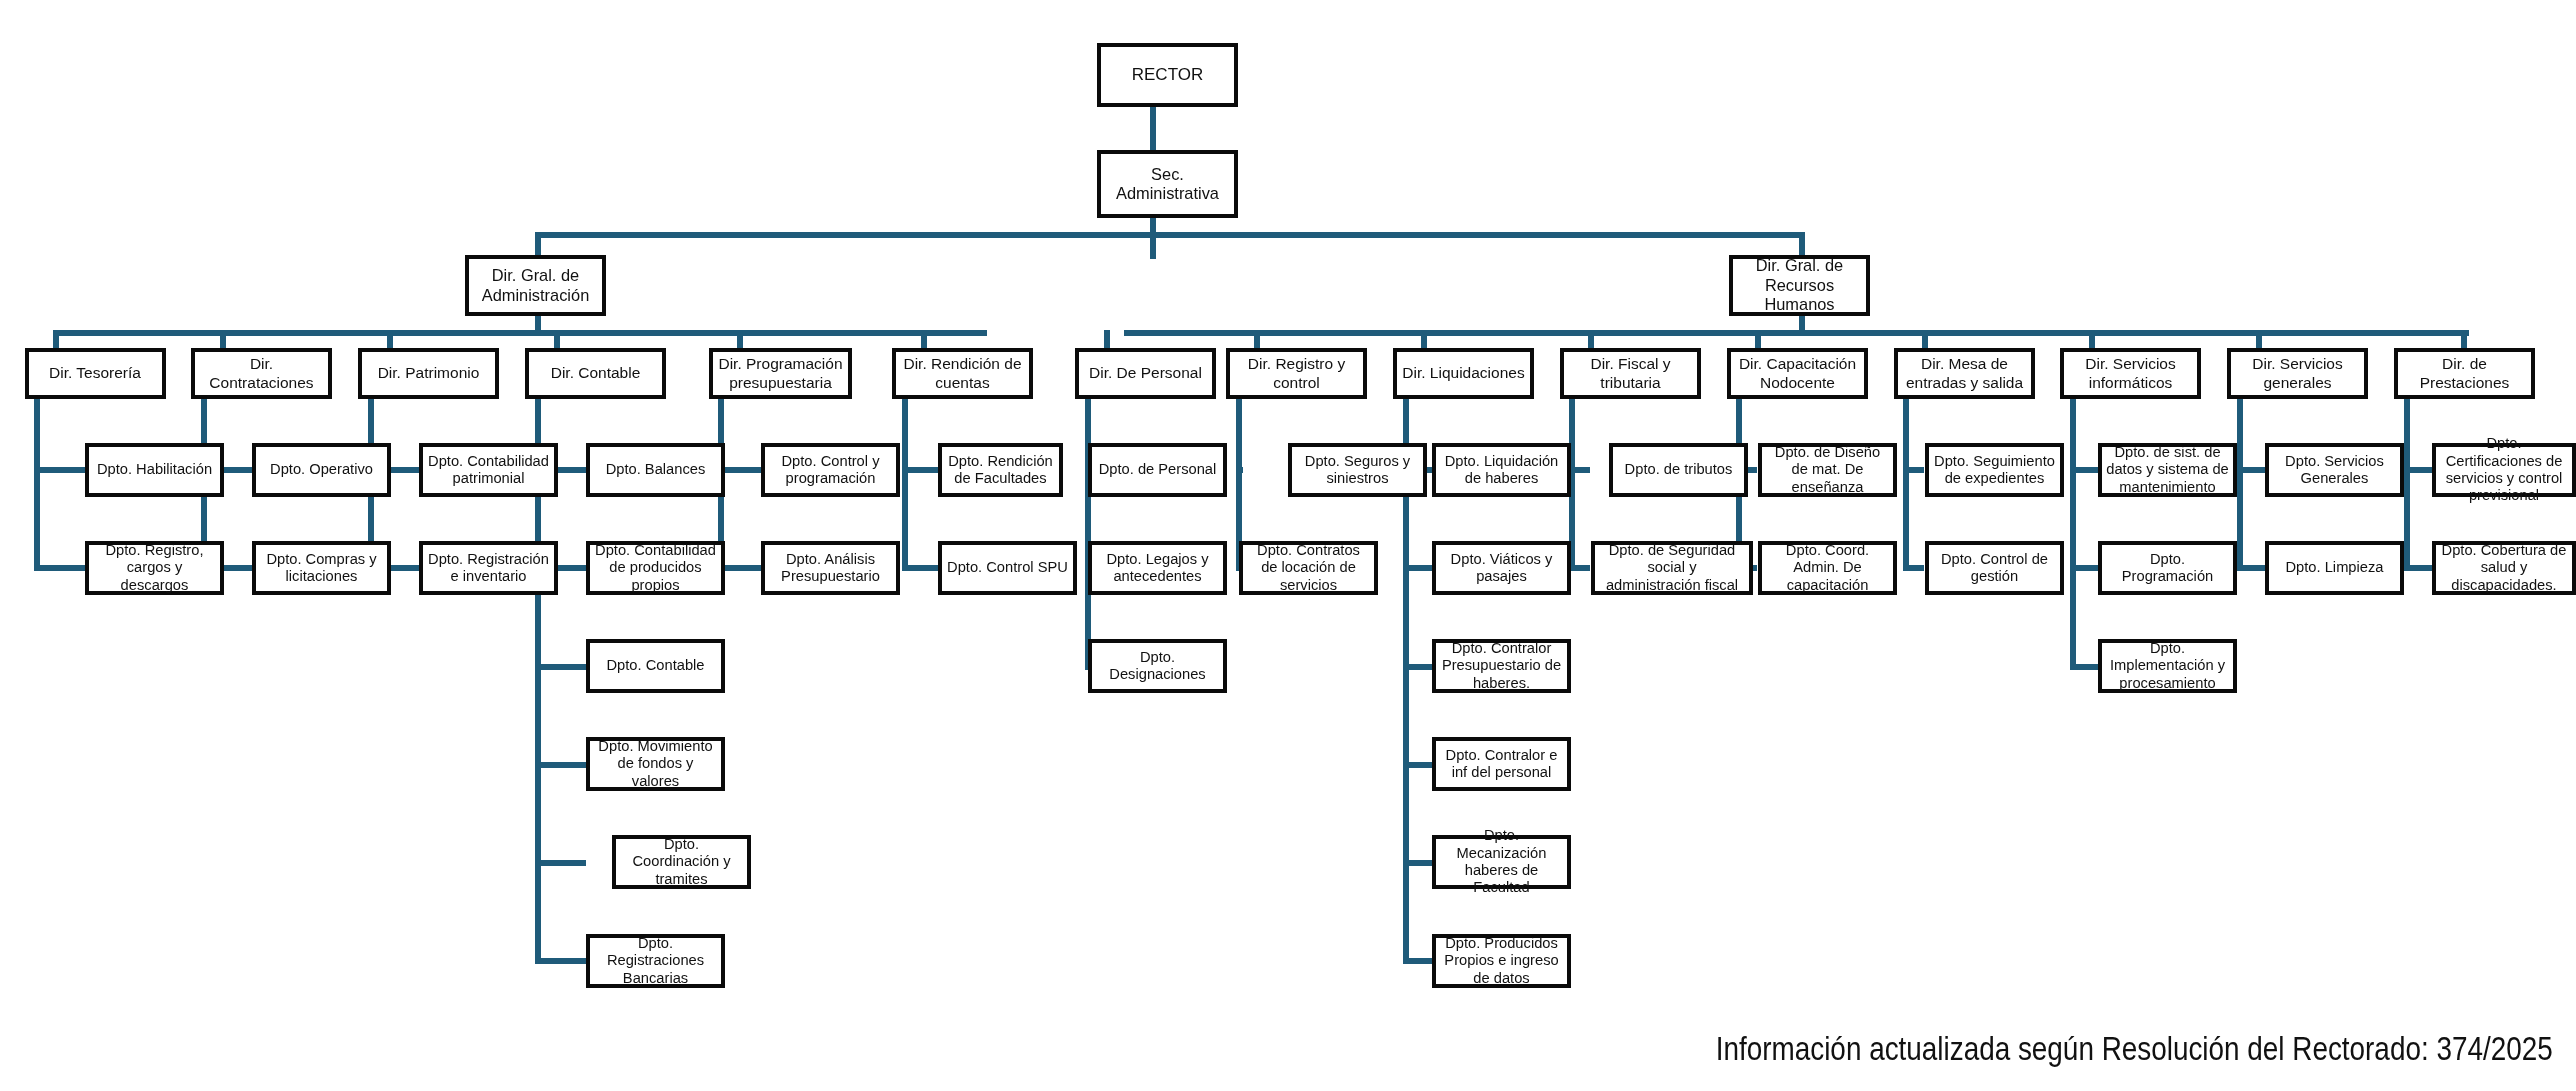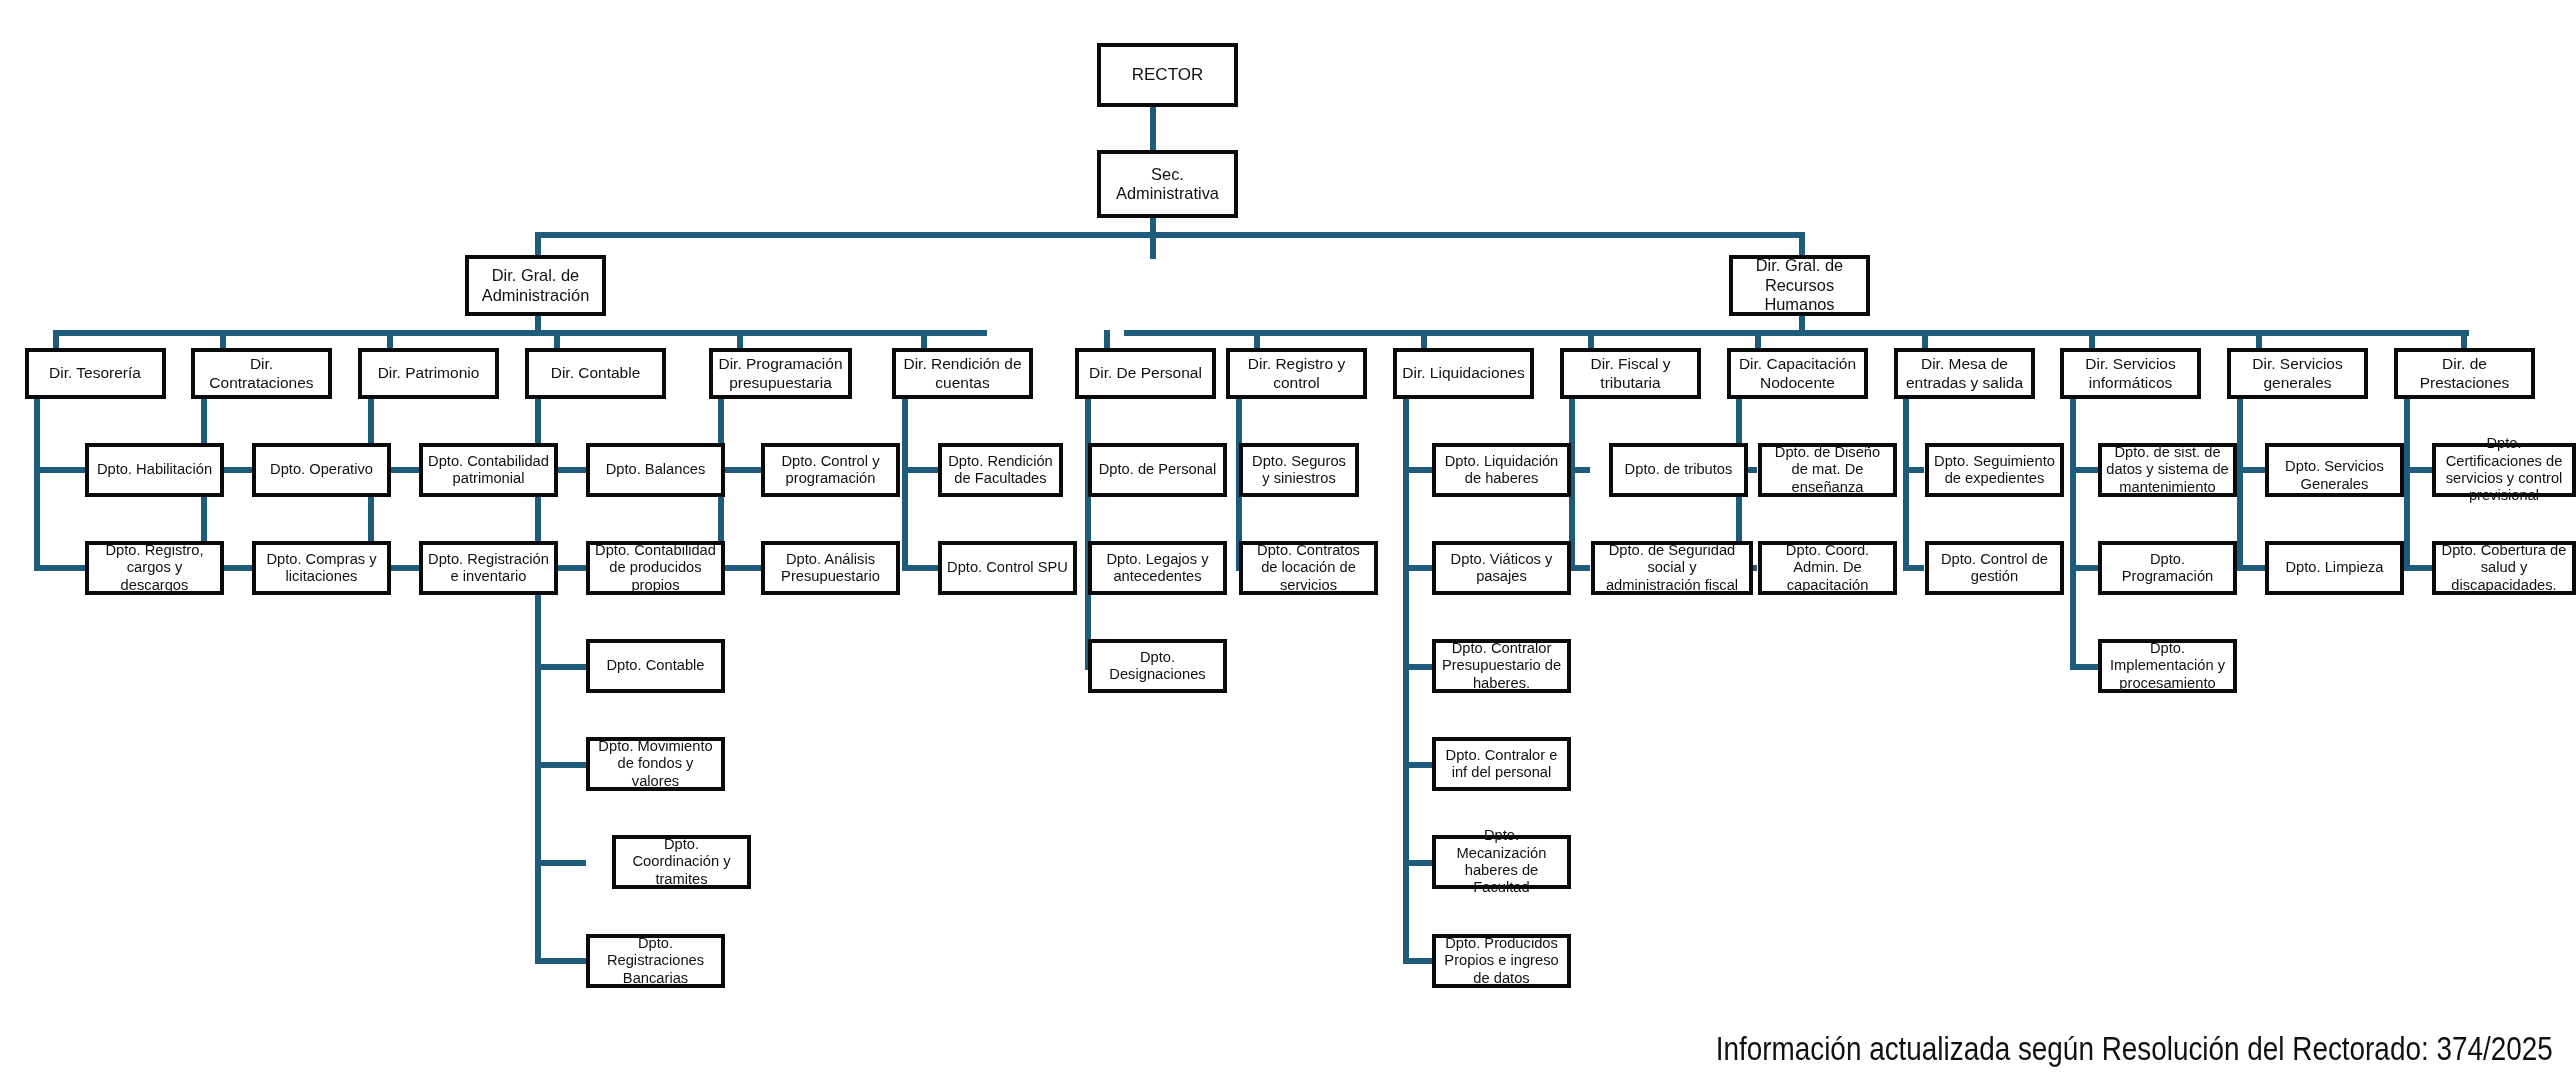--- a/index.html
+++ b/index.html
@@ -173,21 +173,21 @@
       <div class="conn h" style="left:1085px;top:664px;width:6.5px;"></div>
       <div class="node dep" style="left:1088px;top:639px;width:139px;height:54px;">
         <span>Dpto. Designaciones</span>
       </div>
       <div class="conn v" style="left:1254px;top:330px;height:18px;"></div>
       <div class="node dir" style="left:1226px;top:348px;width:141px;height:51px;">
         <span>Dir. Registro y control</span>
       </div>
       <div class="conn v" style="left:1236px;top:395px;height:173px;"></div>
       <div class="conn h" style="left:1236px;top:467px;width:6.5px;"></div>
-      <div class="node dep" style="left:1239px;top:443px;width:120px;height:54px;">
+      <div class="node dep" style="left:1288px;top:443px;width:139px;height:54px;">
         <span>Dpto. Seguros y siniestros</span>
       </div>
       <div class="conn h" style="left:1236px;top:565px;width:6.5px;"></div>
       <div class="node dep" style="left:1239px;top:541px;width:139px;height:54px;">
         <span>Dpto. Contratos de locación de servicios</span>
       </div>
       <div class="conn v" style="left:1421px;top:330px;height:18px;"></div>
       <div class="node dir" style="left:1393px;top:348px;width:141px;height:51px;">
         <span>Dir. Liquidaciones</span>
       </div>
@@ -271,21 +271,21 @@
       <div class="conn h" style="left:2070px;top:664px;width:28px;"></div>
       <div class="node dep" style="left:2098px;top:639px;width:139px;height:54px;">
         <span>Dpto. Implementación y procesamiento</span>
       </div>
       <div class="conn v" style="left:2256px;top:330px;height:18px;"></div>
       <div class="node dir" style="left:2227px;top:348px;width:141px;height:51px;">
         <span>Dir. Servicios generales</span>
       </div>
       <div class="conn v" style="left:2237px;top:395px;height:173px;"></div>
       <div class="conn h" style="left:2237px;top:467px;width:28px;"></div>
-      <div class="node dep" style="left:2265px;top:443px;width:139px;height:54px;align-items:flex-end;">
+      <div class="node dep" style="left:2265px;top:443px;width:139px;height:54px;">
         <span>Dpto. Servicios Generales</span>
       </div>
       <div class="conn h" style="left:2237px;top:565px;width:28px;"></div>
       <div class="node dep" style="left:2265px;top:541px;width:139px;height:54px;">
         <span>Dpto. Limpieza</span>
       </div>
       <div class="conn v" style="left:2461px;top:330px;height:18px;"></div>
       <div class="node dir" style="left:2394px;top:348px;width:141px;height:51px;">
         <span>Dir. de Prestaciones</span>
       </div>

